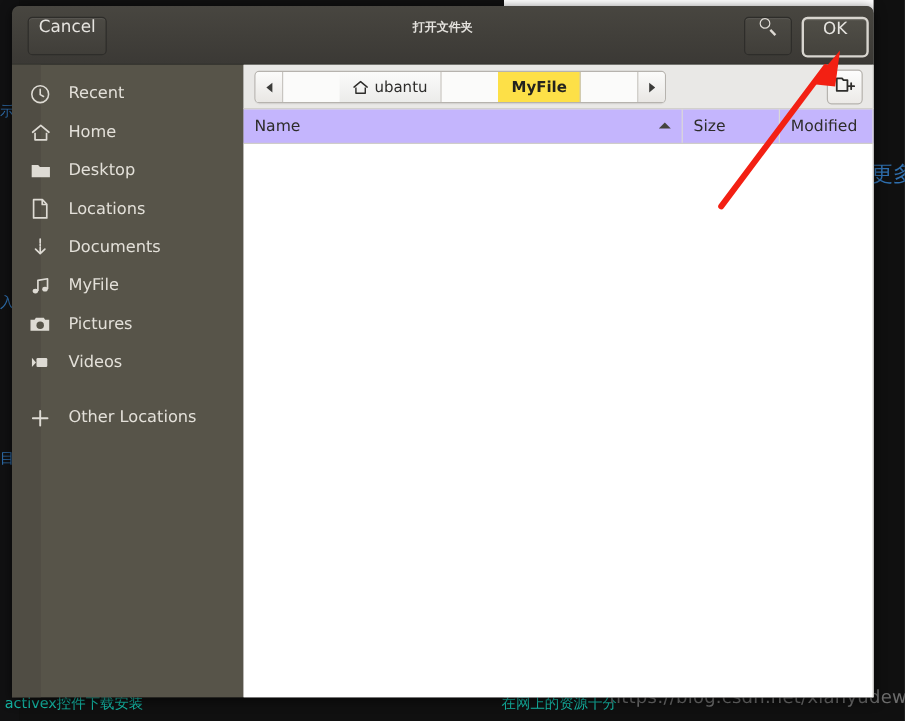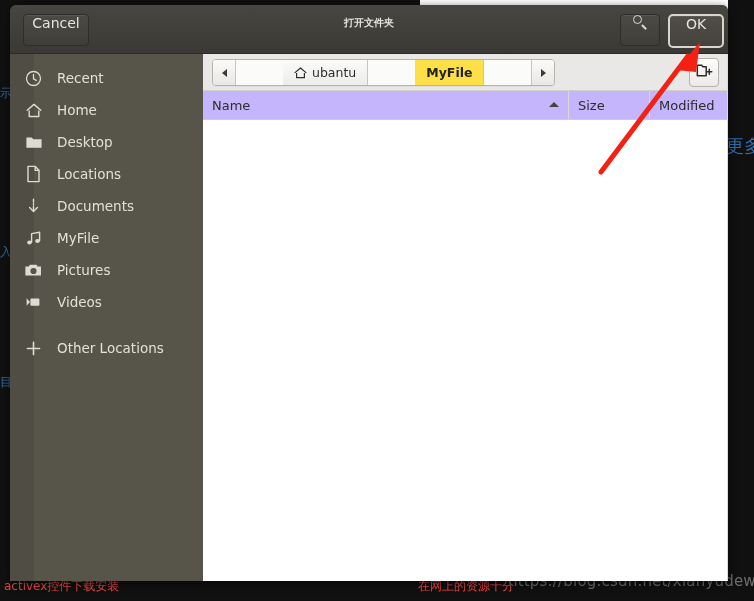--- a/index.html
+++ b/index.html
@@ -22,21 +22,21 @@
     position:absolute;left:0px;width:14px;
     color:#2f6fae;font-size:12px;line-height:14px;
     font-family:"DejaVu Sans",sans-serif;
     white-space:nowrap;overflow:hidden;
   }
   .bg-cn-right{
     position:absolute;left:726px;top:138px;
     color:#2f6fae;font-size:18px;line-height:15px;white-space:nowrap;
   }
   .bg-bottom-cn{
-    position:absolute;color:#ef4444;font-size:12px;white-space:nowrap;
+    position:absolute;color:#14b8a6;font-size:12px;white-space:nowrap;
   }
   #watermark{
     position:absolute;left:508px;top:572px;
     color:#6c6c6c;font-size:15px;letter-spacing:.2px;white-space:nowrap;
     font-family:"DejaVu Sans",sans-serif;
   }
 
   
   #dialog{
     position:absolute;left:10px;top:5px;width:718px;height:576px;

